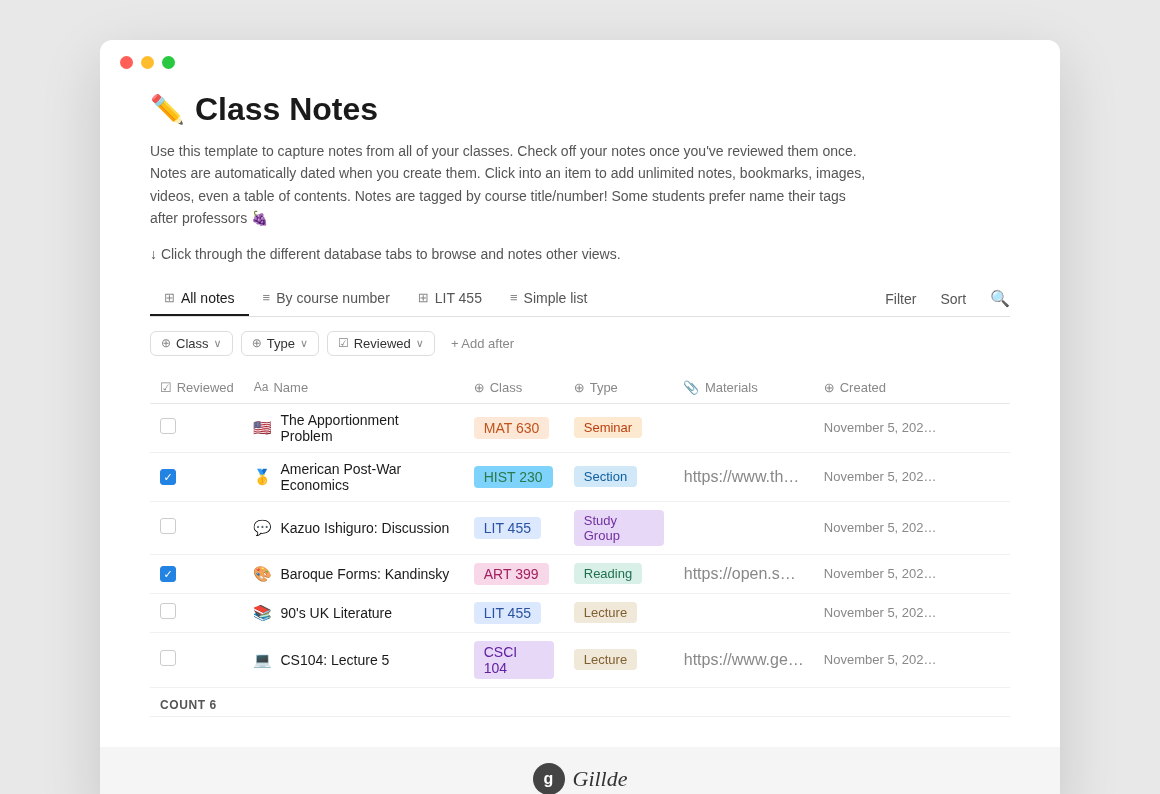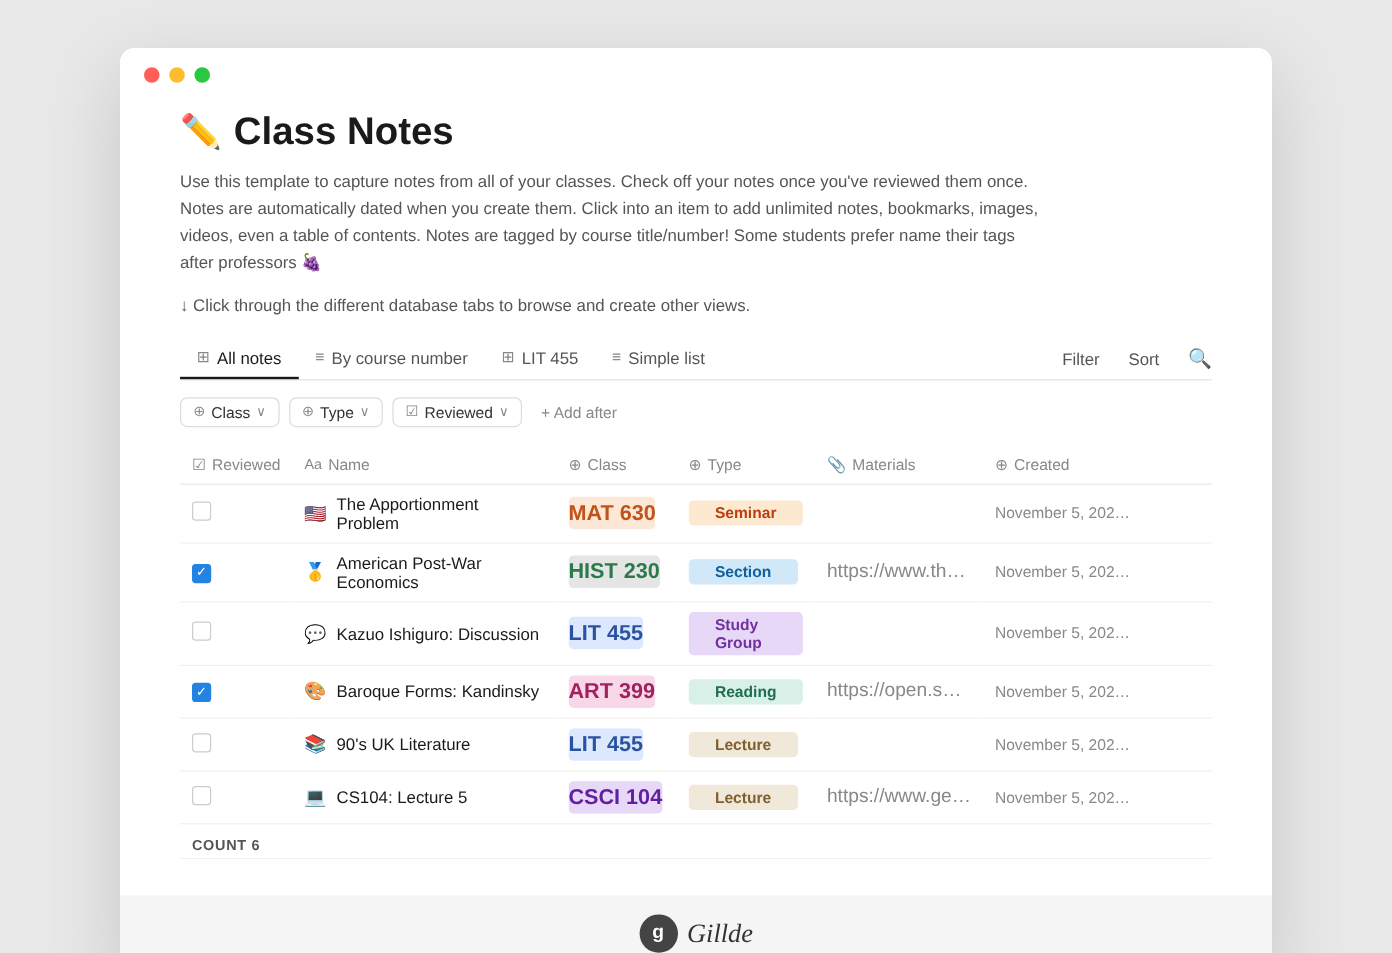--- a/index.html
+++ b/index.html
@@ -178,36 +178,36 @@
       line-height: 1;
     }
     .row-name {
       display: flex;
       align-items: center;
       gap: 8px;
     }
     .row-emoji { font-size: 15px; }
     .class-tag {
       display: inline-block;
-      padding: 3px 0;
+      padding: 3px 10px;
       border-radius: 4px;
-      font-size: 18px;
-      font-weight: 700;
+      font-size: 14px;
+      font-weight: 400;
     }
     .tag-mat630 { background: #fde8d8; color: #c0531a; }
-    .tag-hist230 { background: #e5e5e5; color: #2a7a4a; }
+    .tag-hist230 { background: #7dd3fc; color: #2a7a4a; }
     .tag-lit455 { background: #dce8fd; color: #2a52a0; }
     .tag-art399 { background: #f8d8e8; color: #a02060; }
     .tag-csci104 { background: #e8d8f8; color: #6020a0; }
     .type-tag {
       display: inline-block;
-      padding: 3px 22px;
+      padding: 3px 10px;
       border-radius: 4px;
       font-size: 13px;
-      font-weight: 700;
+      font-weight: 400;
     }
     .type-seminar { background: #fde8d0; color: #b84010; }
     .type-section { background: #d0e8f8; color: #1060a0; }
     .type-studygroup { background: #e8d8f8; color: #7030a0; }
     .type-reading { background: #d8f0e8; color: #207050; }
     .type-lecture { background: #f0e8d8; color: #806030; }
     .materials-link {
       color: #888;
       font-size: 16px;
     }
@@ -265,21 +265,21 @@
 
   <div class="content">
 
     <div class="page-title">
       <span class="emoji">✏️</span>
       <span>Class Notes</span>
     </div>
 
     <p class="description">Use this template to capture notes from all of your classes. Check off your notes once you've reviewed them once. Notes are automatically dated when you create them. Click into an item to add unlimited notes, bookmarks, images, videos, even a table of contents. Notes are tagged by course title/number!  Some students prefer name their tags after professors 🍇</p>
 
-    <p class="hint">↓ Click through the different database tabs to browse and create other views.</p>
+    <p class="hint">↓ Click through the different database tabs to browse and notes other views.</p>
 
     <div class="tabs-bar">
       <div class="tabs">
         <div class="tab active">
           <span class="tab-icon">⊞</span>
           <span>All notes</span>
         </div>
         <div class="tab">
           <span class="tab-icon">≡</span>
           <span>By course number</span>

